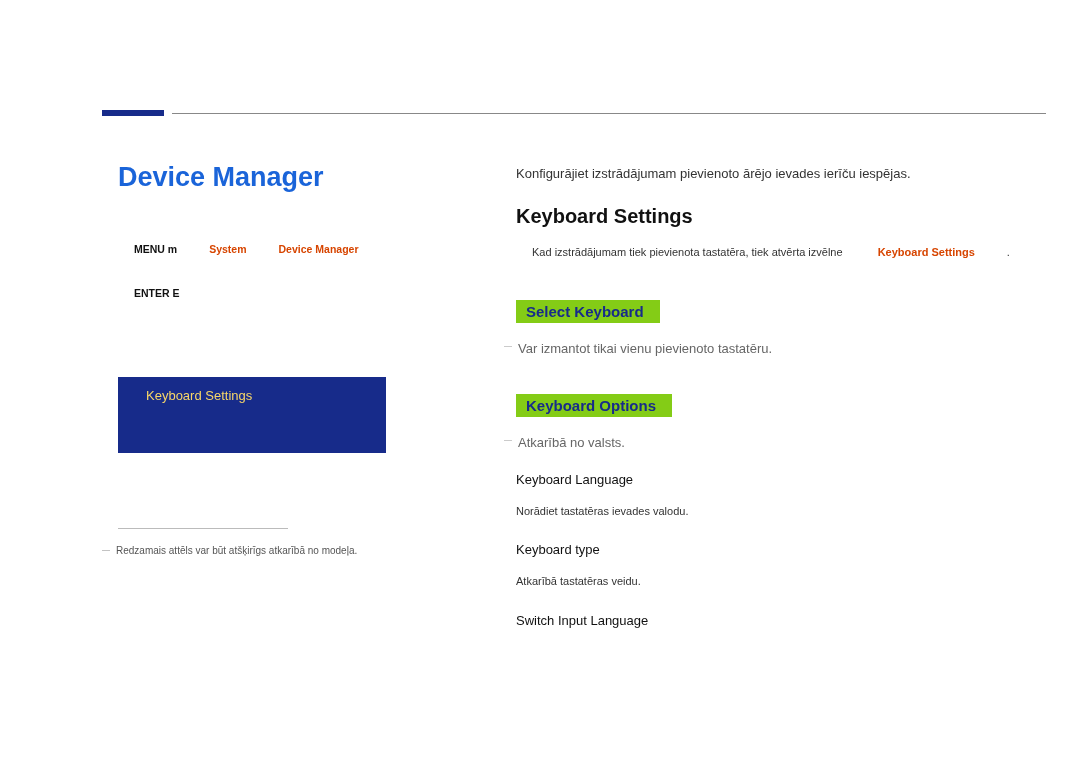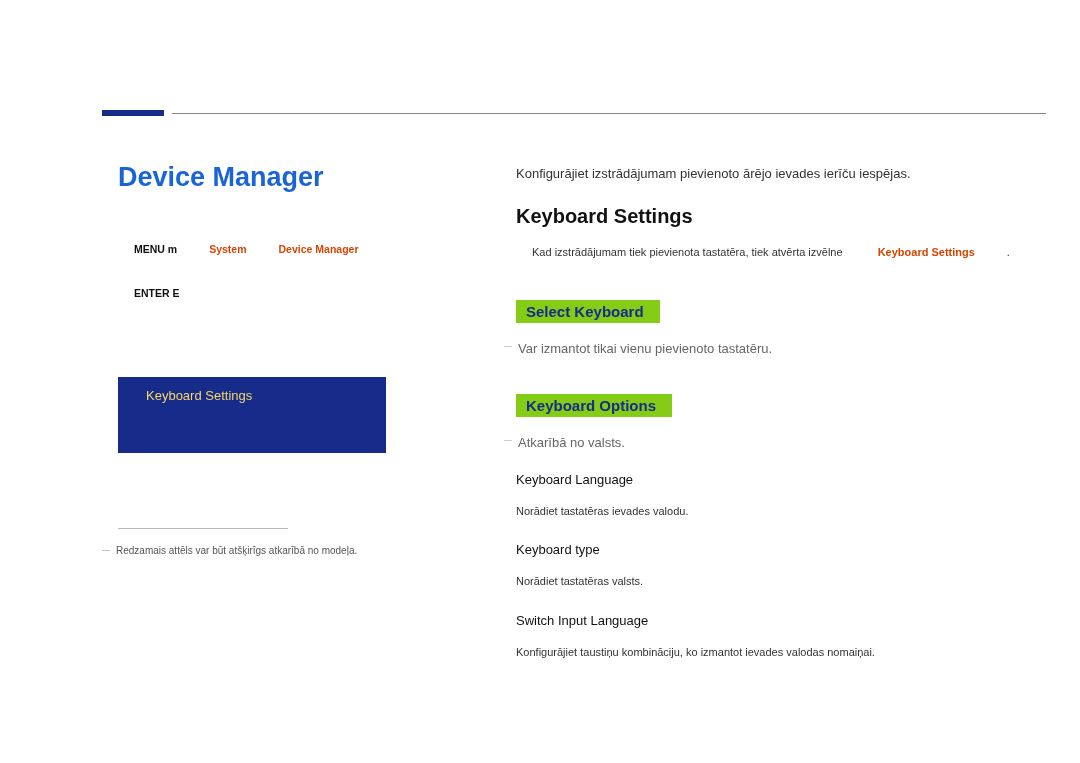--- a/index.html
+++ b/index.html
@@ -181,17 +181,16 @@
   <div class="highlight-label">Select Keyboard</div>
   <p class="bullet">Var izmantot tikai vienu pievienoto tastatēru.</p>
 
   <div class="highlight-label">Keyboard Options</div>
   <p class="bullet">Atkarībā no valsts.</p>
 
   <h3 class="sub-h">Keyboard Language</h3>
   <p class="body-text">Norādiet tastatēras ievades valodu.</p>
 
   <h3 class="sub-h">Keyboard type</h3>
-  <p class="body-text">Norādiet tastatēras valsts.</p>
+  <p class="body-text">Atkarībā tastatēras veidu.</p>
 
   <h3 class="sub-h">Switch Input Language</h3>
-  <p class="body-text">Konfigurājiet taustiņu kombināciju, ko izmantot ievades valodas nomaiņai.</p>
 </div>
 
 </body></html>

